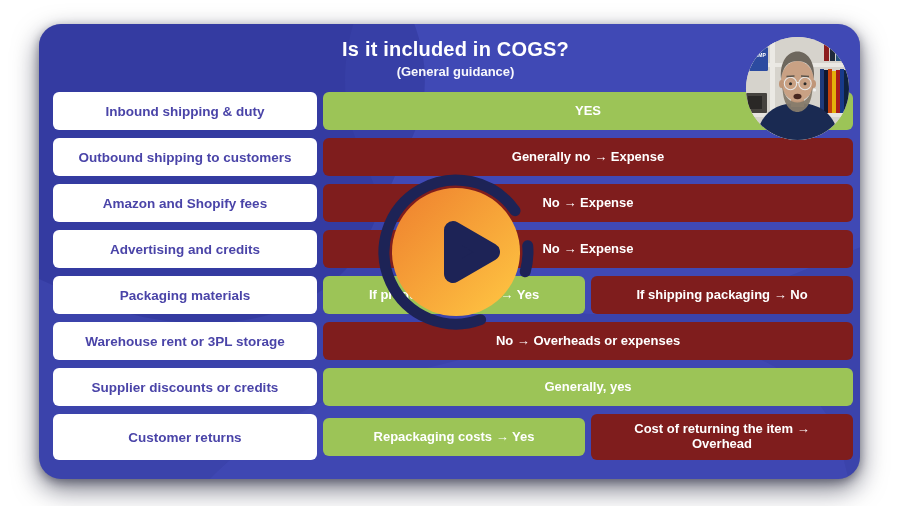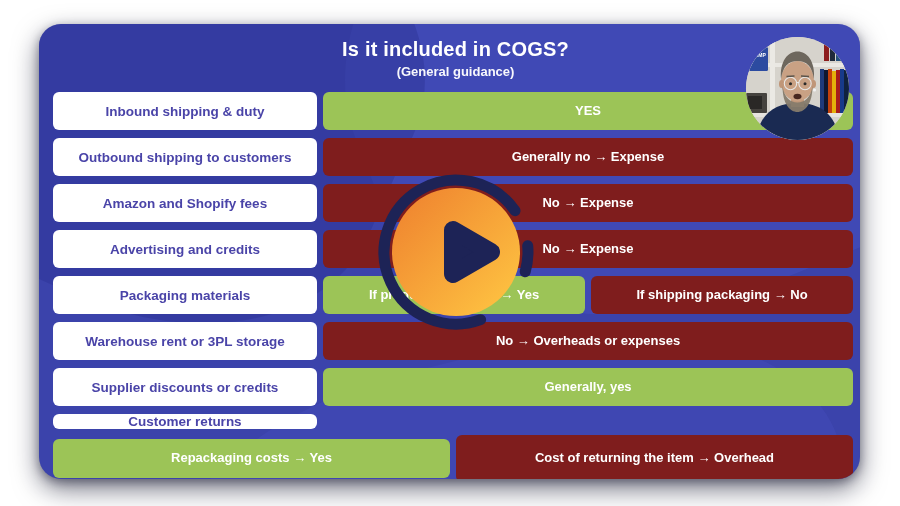--- a/index.html
+++ b/index.html
@@ -21,21 +21,21 @@
   .sw3{width:700px;height:420px;background:#4a54c4;opacity:.28;border-radius:42%;
        transform:rotate(-14deg);left:120px;top:330px;}
   .header{position:absolute;top:14px;left:12px;right:0;text-align:center;color:#ffffff;z-index:2;}
   .title{font-size:20px;font-weight:700;letter-spacing:.2px;}
   .subtitle{font-size:13px;font-weight:700;margin-top:3px;opacity:.96;}
   .rows{
     position:absolute;left:14px;top:68px;width:800px;
     display:flex;flex-direction:column;gap:8px;z-index:2;
   }
   .row{display:flex;gap:6px;height:38px;justify-content:space-between;}
-  .row.tall{height:46px;flex-direction:column;}
+  .row.tall{height:46px;}
   .label-pill{
     width:264px;flex:none;background:#ffffff;border-radius:6px;
     display:flex;align-items:center;justify-content:center;
     color:#4a44a8;font-weight:700;font-size:13.5px;
   }
   .cells{flex:1;display:flex;gap:6px;}
   .cell{
     flex:1;border-radius:6px;display:flex;align-items:center;justify-content:center;
     color:#ffffff;font-weight:700;font-size:13px;text-align:center;line-height:1.15;
     padding:12px 12px;

